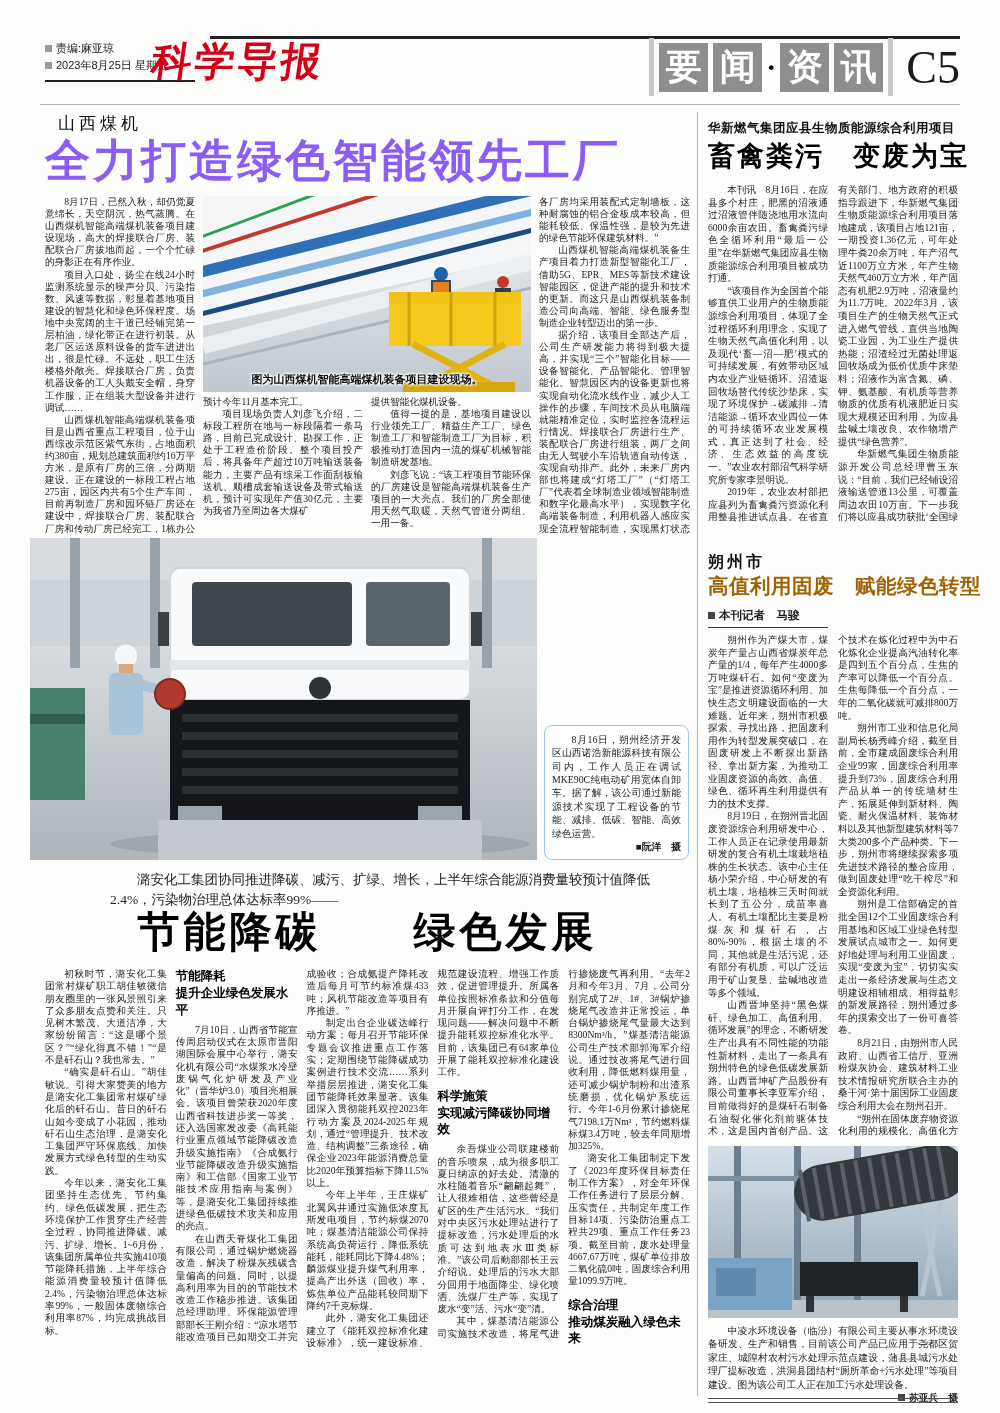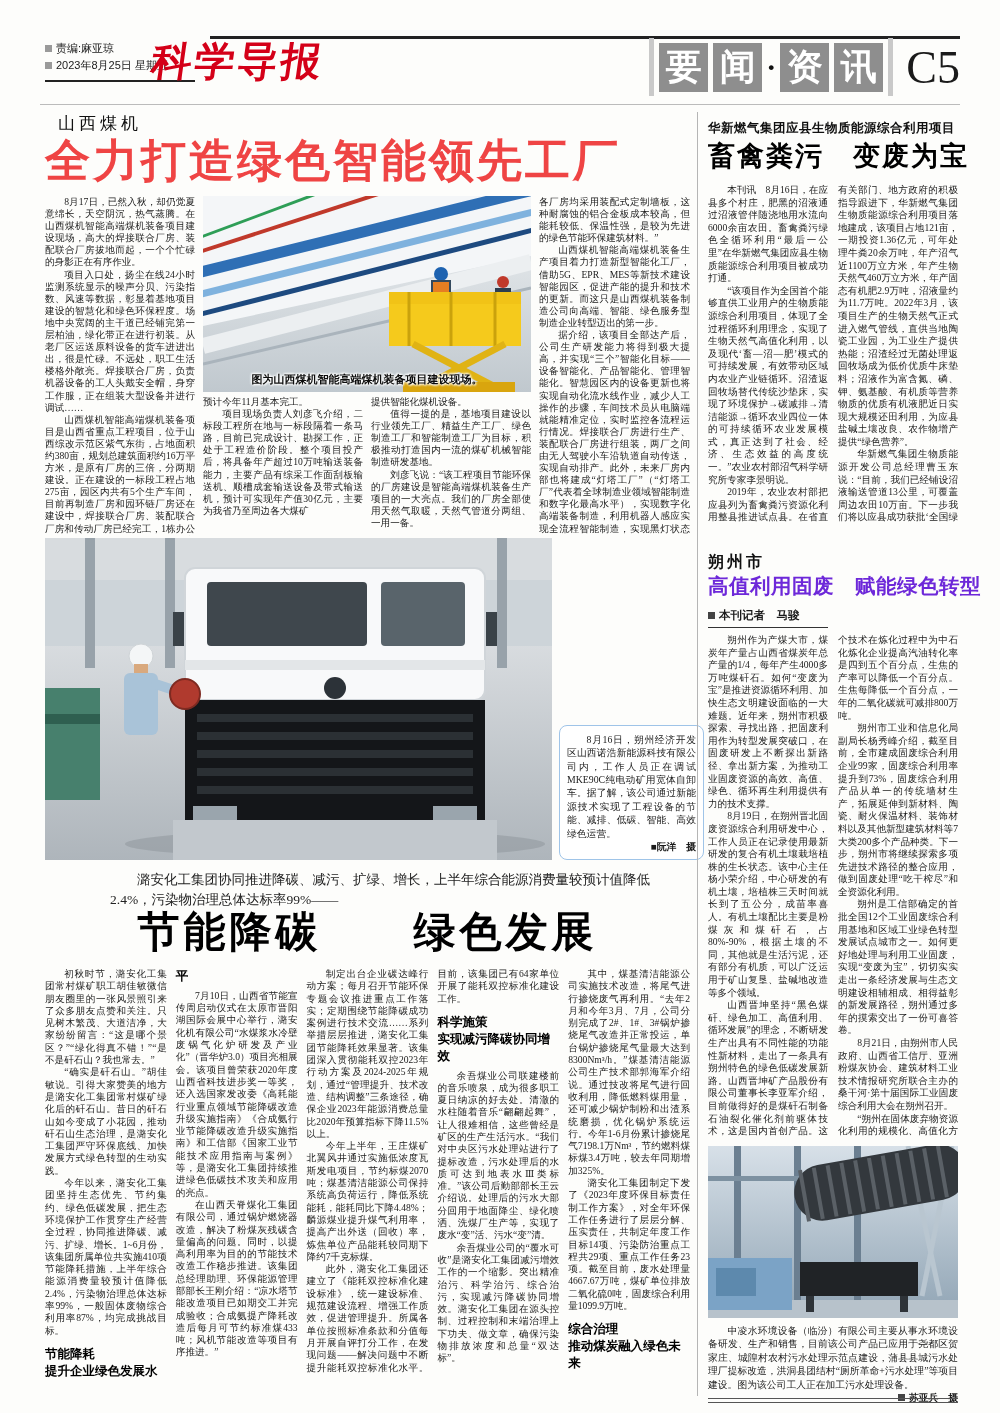--- a/index.html
+++ b/index.html
@@ -17,35 +17,35 @@
   .banner{position:absolute;right:40px;top:38px;display:flex;align-items:center;gap:5px;}
   .vbar{width:5px;height:58px;background:#c9c9c9;}
   .bsq{width:49px;height:49px;background:#8e8e8e;color:#fff;font-size:36px;font-weight:bold;
        display:flex;align-items:center;justify-content:center;font-family:"Liberation Sans",sans-serif;}
   .bdot{font-size:30px;font-weight:bold;color:#111;margin:0 -1px;}
   .pageno{font-size:46px;color:#1a1a1a;font-family:Liberation Serif, serif;margin-left:8px;}
   .headrule{position:absolute;left:40px;top:104px;width:920px;height:1px;background:#bbb;}
   
   .kicker1{position:absolute;left:46px;top:112px;font-size:17px;letter-spacing:4px;color:#111;margin-left:12px;}
   .headline1{position:absolute;left:45px;top:131px;width:645px;font-size:45px;font-weight:900;
-             letter-spacing:3px;color:#ef4444;font-family:"Liberation Sans",sans-serif;white-space:nowrap;}
+             letter-spacing:3px;color:#8b5cf6;font-family:"Liberation Sans",sans-serif;white-space:nowrap;}
   .art1{position:absolute;left:45px;top:196px;width:645px;height:340px;display:flex;gap:8px;overflow:hidden;}
   .art1 .c{width:150px;flex:0 0 auto;}
   .art1 .mid{width:328px;flex:0 0 auto;}
   .midcols{display:flex;gap:8px;margin-top:4px;}
   .midcols .c{width:160px;}
   p.art{margin:0;font-size:9.6px;line-height:12.1px;text-align:justify;text-indent:2em;}
   p.cont{text-indent:0;}
   .photo1{position:relative;width:328px;height:196px;overflow:hidden;}
   .photo1 svg{display:block;}
   .p1cap{position:absolute;left:6px;right:6px;bottom:5px;font-size:11px;font-weight:bold;color:#0d0d0d;
          text-align:center;font-family:"Liberation Sans",sans-serif;
          text-shadow:0 0 3px #fff,0 0 3px #fff,1px 1px 2px #fff,-1px -1px 2px #fff;}
   
-  .truckwrap{position:absolute;left:45px;top:538px;width:645px;height:322px;}
+  .truckwrap{position:absolute;left:30px;top:538px;width:645px;height:322px;}
   .photo2{position:absolute;left:0;top:0;width:507px;height:322px;}
   .capbox{position:absolute;left:514px;bottom:0;width:129px;border:1px solid #9fc4e8;border-radius:8px;
           padding:7px 7px 5px;background:#fff;}
   .capbox p{margin:0;font-size:9.8px;line-height:13.4px;text-align:justify;text-indent:2em;color:#222;}
   .capcredit{margin-top:1px;font-size:9.8px;font-weight:bold;text-align:right;
              font-family:Liberation Mono, monospace;}
   
   .lead{position:absolute;left:110px;top:870px;width:580px;font-size:13.5px;line-height:1.5;
         text-indent:2em;color:#222;}
   .headline2{position:absolute;left:45px;top:904px;width:645px;text-align:center;font-size:42px;
@@ -56,21 +56,21 @@
   .art2 h4{margin:9px 0 5px;font-size:12.5px;line-height:1.35;color:#000;white-space:pre-line;
            font-family:"Liberation Sans",sans-serif;}
   
   .vline{position:absolute;left:697px;top:112px;width:1px;height:1284px;background:#b5b5b5;}
   .r{position:absolute;left:708px;width:250px;}
   .a1k{top:120px;font-size:12.5px;font-weight:bold;letter-spacing:0.5px;color:#111;}
   .a1h{top:138px;font-size:27px;font-weight:900;letter-spacing:2px;color:#000;white-space:nowrap;}
   .a1b{top:184px;height:352px;column-count:2;column-gap:10px;overflow:hidden;}
   .rb p.art{font-size:9.6px;line-height:12.6px;}
   .a2k{top:552px;font-size:16px;letter-spacing:3px;color:#111;font-weight:bold;}
-  .a2h{top:572px;font-size:20.5px;font-weight:900;letter-spacing:0.5px;color:#6d28d9;white-space:nowrap;}
+  .a2h{top:572px;font-size:20.5px;font-weight:900;letter-spacing:0.5px;color:#a16207;white-space:nowrap;}
   .a2by{top:608px;font-size:11.5px;font-weight:bold;font-family:"Liberation Sans",sans-serif;}
   .a2by .in{display:inline-flex;align-items:center;gap:4px;border-bottom:1px solid #333;
             padding-bottom:4px;min-width:120px;}
   .a2b{top:634px;height:508px;column-count:2;column-gap:10px;overflow:hidden;}
   .photo3{top:1146px;height:172px;}
   .a2cap{top:1324px;font-size:9.8px;line-height:13.4px;text-align:justify;}
   .a2cap p{margin:0;text-indent:2em;}
   .a2credit{display:flex;justify-content:flex-end;align-items:center;gap:4px;font-weight:bold;
             font-family:"Liberation Sans",sans-serif;}
   .dblrule{position:absolute;left:708px;top:1398px;width:250px;height:3px;
@@ -226,21 +226,20 @@
     <h4>节能降耗
 提升企业绿色发展水平</h4>
     <p class="art">7月10日，山西省节能宣传周启动仪式在太原市晋阳湖国际会展中心举行，潞安化机有限公司“水煤浆水冷壁废锅气化炉研发及产业化”（晋华炉3.0）项目亮相展会。该项目曾荣获2020年度山西省科技进步奖一等奖，还入选国家发改委《高耗能行业重点领域节能降碳改造升级实施指南》《合成氨行业节能降碳改造升级实施指南》和工信部《国家工业节能技术应用指南与案例》等，是潞安化工集团持续推进绿色低碳技术攻关和应用的亮点。</p>
     <p class="art">在山西天脊煤化工集团有限公司，通过锅炉燃烧器改造，解决了粉煤灰残碳含量偏高的问题。同时，以提高利用率为目的的节能技术改造工作稳步推进。该集团总经理助理、环保能源管理部部长王刚介绍：“凉水塔节能改造项目已如期交工并完成验收；合成氨提产降耗改造后每月可节约标准煤433吨；风机节能改造等项目有序推进。”</p>
     <p class="art">制定出台企业碳达峰行动方案；每月召开节能环保专题会议推进重点工作落实；定期围绕节能降碳成功案例进行技术交流……系列举措层层推进，潞安化工集团节能降耗效果显著。该集团深入贯彻能耗双控2023年行动方案及2024-2025年规划，通过“管理提升、技术改造、结构调整”三条途径，确保企业2023年能源消费总量比2020年预算指标下降11.5%以上。</p>
     <p class="art">今年上半年，王庄煤矿北翼风井通过实施低浓度瓦斯发电项目，节约标煤2070吨；煤基清洁能源公司保持系统高负荷运行，降低系统能耗，能耗同比下降4.48%；麟源煤业提升煤气利用率，提高产出外送（回收）率，炼焦单位产品能耗较同期下降约7千克标煤。</p>
     <p class="art">此外，潞安化工集团还建立了《能耗双控标准化建设标准》，统一建设标准、规范建设流程、增强工作质效，促进管理提升。所属各单位按照标准条款和分值每月开展自评打分工作，在发现问题——解决问题中不断提升能耗双控标准化水平。目前，该集团已有64家单位开展了能耗双控标准化建设工作。</p>
     <h4>科学施策
 实现减污降碳协同增效</h4>
     <p class="art">余吾煤业公司联建楼前的音乐喷泉，成为很多职工夏日纳凉的好去处。清澈的水柱随着音乐“翩翩起舞”，让人很难相信，这些曾经是矿区的生产生活污水。“我们对中央区污水处理站进行了提标改造，污水处理后的水质可达到地表水Ⅲ类标准。”该公司后勤部部长王云介绍说。处理后的污水大部分回用于地面降尘、绿化喷洒、洗煤厂生产等，实现了废水“变”活、污水“变”清。</p>
-    <p class="art">余吾煤业公司的“覆水可收”是潞安化工集团减污增效工作的一个缩影。突出精准治污、科学治污、综合治污，实现减污降碳协同增效。潞安化工集团在源头控制、过程控制和末端治理上下功夫、做文章，确保污染物排放浓度和总量“双达标”。</p>
     <p class="art">其中，煤基清洁能源公司实施技术改造，将尾气进行掺烧废气再利用。“去年2月和今年3月、7月，公司分别完成了2#、1#、3#锅炉掺烧尾气改造并正常投运，单台锅炉掺烧尾气量最大达到8300Nm³/h。”煤基清洁能源公司生产技术部郭海军介绍说。通过技改将尾气进行回收利用，降低燃料煤用量，还可减少锅炉制粉和出渣系统磨损，优化锅炉系统运行。今年1-6月份累计掺烧尾气7198.1万Nm³，节约燃料煤标煤3.4万吨，较去年同期增加325%。</p>
     <p class="art">潞安化工集团制定下发了《2023年度环保目标责任制工作方案》，对全年环保工作任务进行了层层分解、压实责任，共制定年度工作目标14项、污染防治重点工程共29项、重点工作任务23项。截至目前，废水处理量4667.67万吨，煤矿单位排放二氧化硫0吨，固废综合利用量1099.9万吨。</p>
     <h4>综合治理
 推动煤炭融入绿色未来</h4>
 
   </div>
 
   <div class="vline"></div>
 
   <div class="r a1k sans">华新燃气集团应县生物质能源综合利用项目</div>

